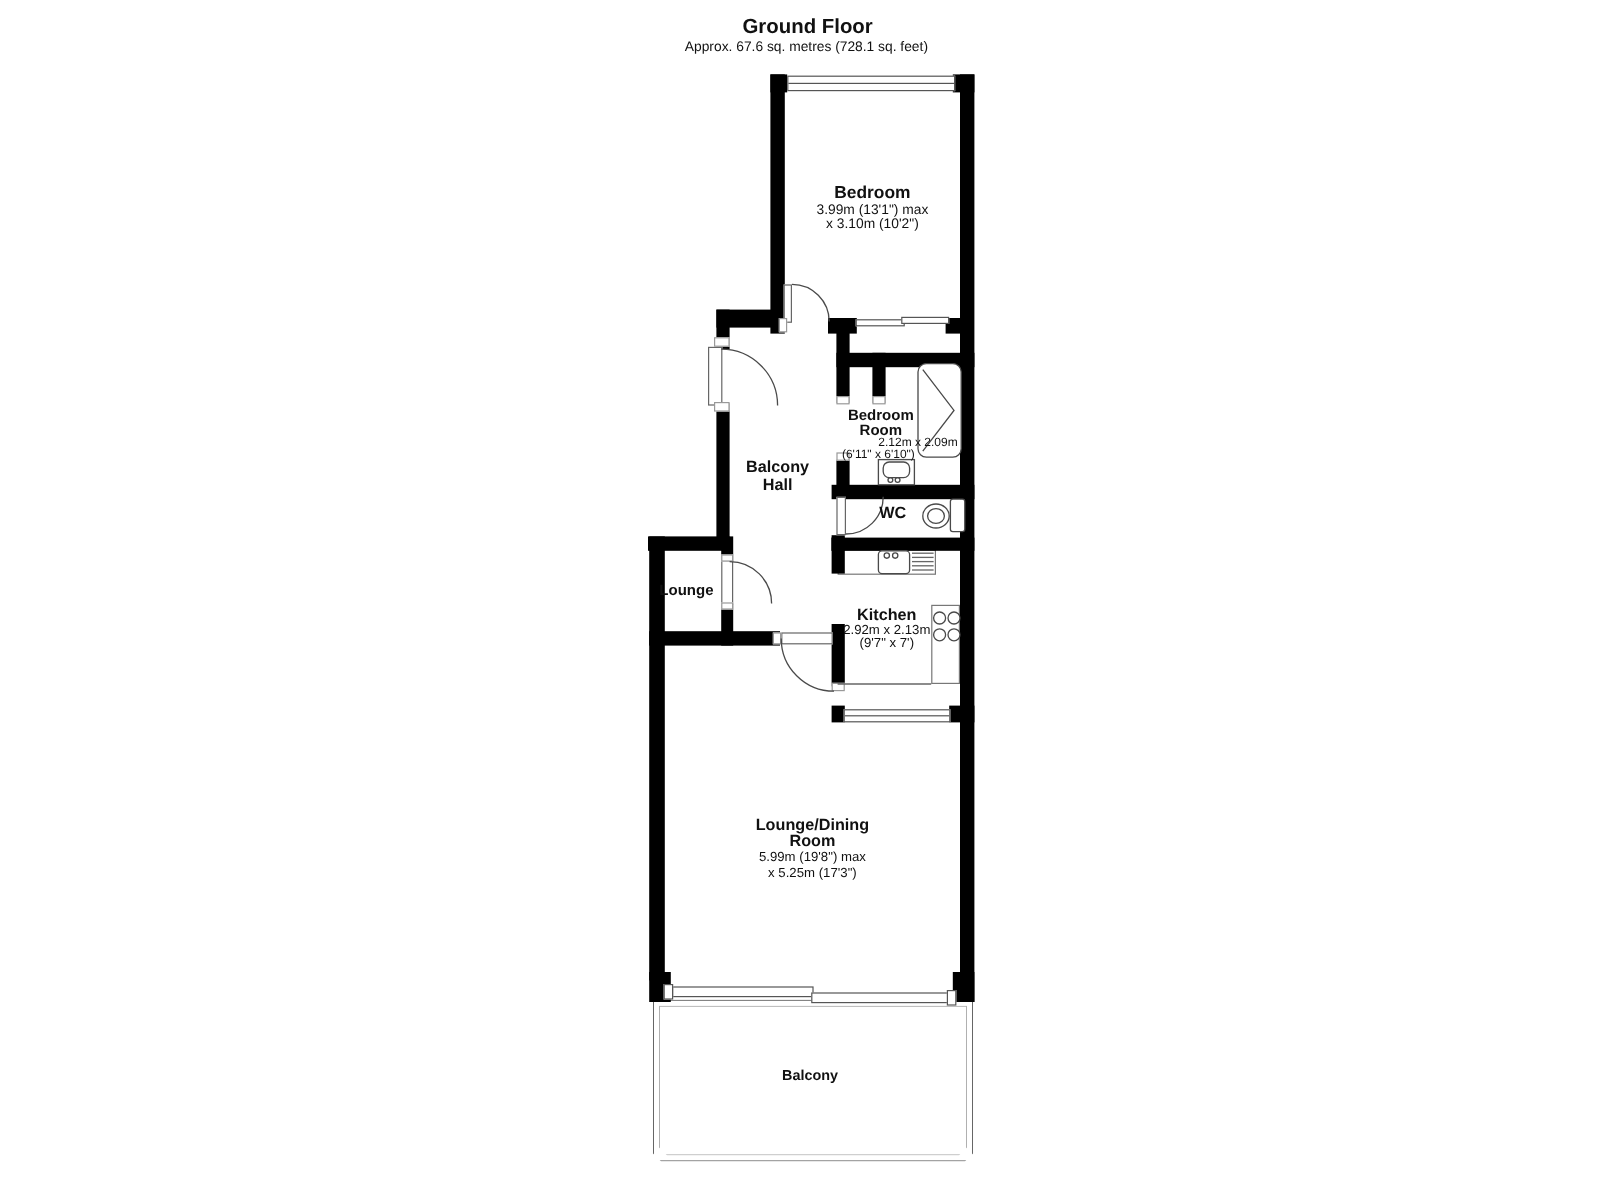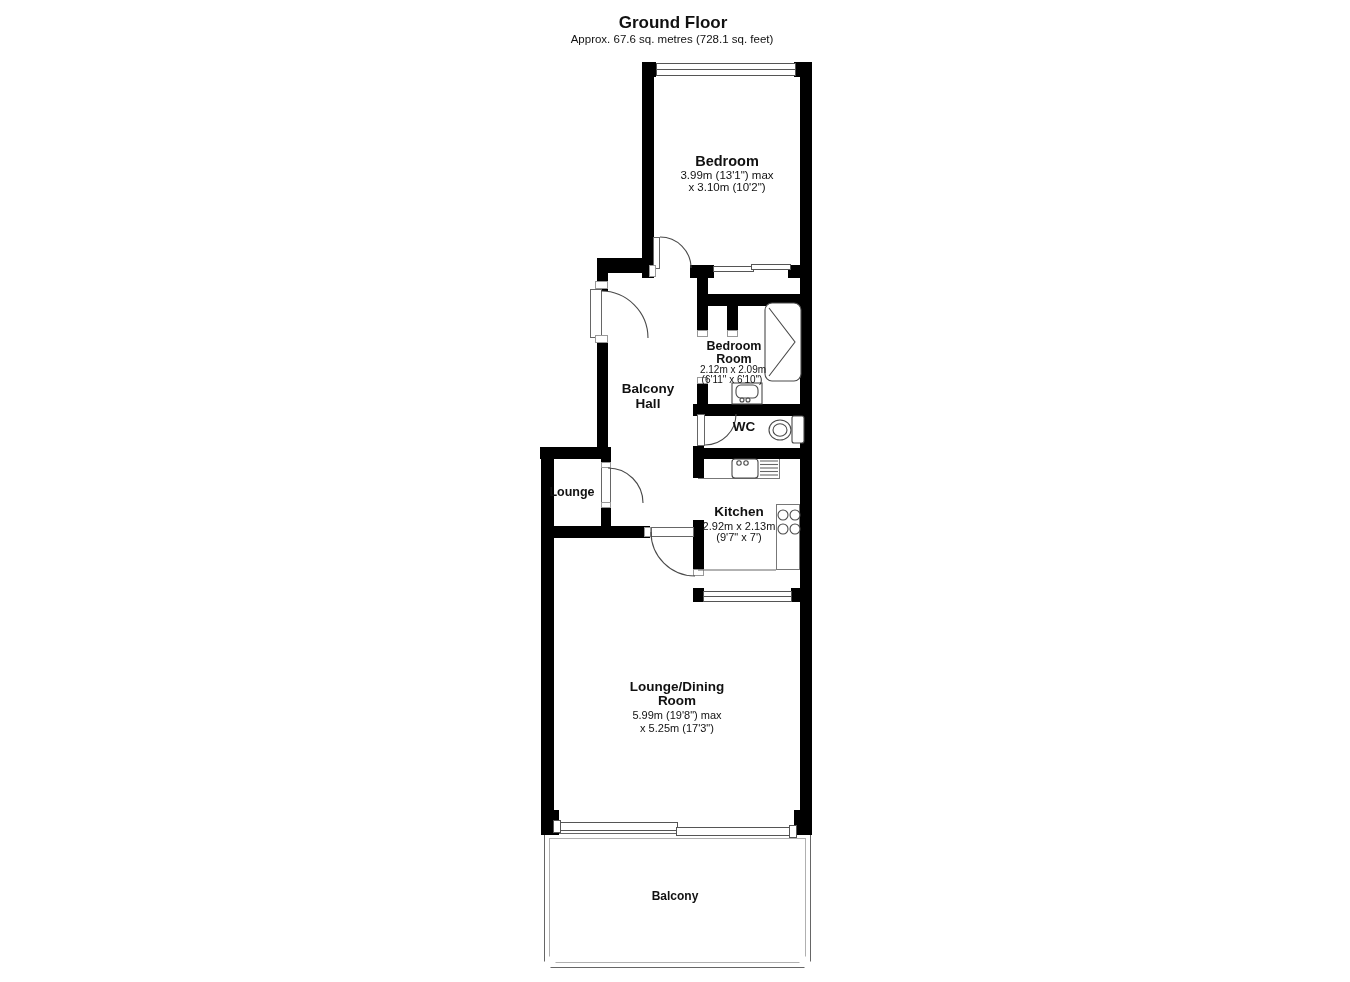--- a/index.html
+++ b/index.html
@@ -128,21 +128,21 @@
       <line x1="698" y1="570" x2="776" y2="570" stroke="#666"></line>
     </g>
   </svg>
 
   <div class="lbl b" style="left:727px;top:161px;font-size:14.5px">Bedroom</div>
   <div class="lbl" style="left:727px;top:176px;font-size:11.5px">3.99m (13'1") max</div>
   <div class="lbl" style="left:727px;top:188px;font-size:11.5px">x 3.10m (10'2")</div>
 
   <div class="lbl b" style="left:734px;top:346px;font-size:12.5px">Bedroom</div>
   <div class="lbl b" style="left:734px;top:359px;font-size:12.5px">Room</div>
-  <div class="lbl" style="left:733px;top:370px;font-size:10px">2.12m x 2.09m</div>
+  <div class="lbl" style="left:765px;top:370px;font-size:10px">2.12m x 2.09m</div>
   <div class="lbl" style="left:732px;top:380px;font-size:10px">(6'11" x 6'10")</div>
 
   <div class="lbl b" style="left:648px;top:389px;font-size:13.5px">Balcony</div>
   <div class="lbl b" style="left:648px;top:404px;font-size:13.5px">Hall</div>
 
   <div class="lbl b" style="left:744px;top:427px;font-size:13.5px">WC</div>
   <div class="lbl b" style="left:572px;top:492px;font-size:12.5px">Lounge</div>
 
   <div class="lbl b" style="left:739px;top:512px;font-size:13.5px">Kitchen</div>
   <div class="lbl" style="left:739px;top:526px;font-size:11px">2.92m x 2.13m</div>

